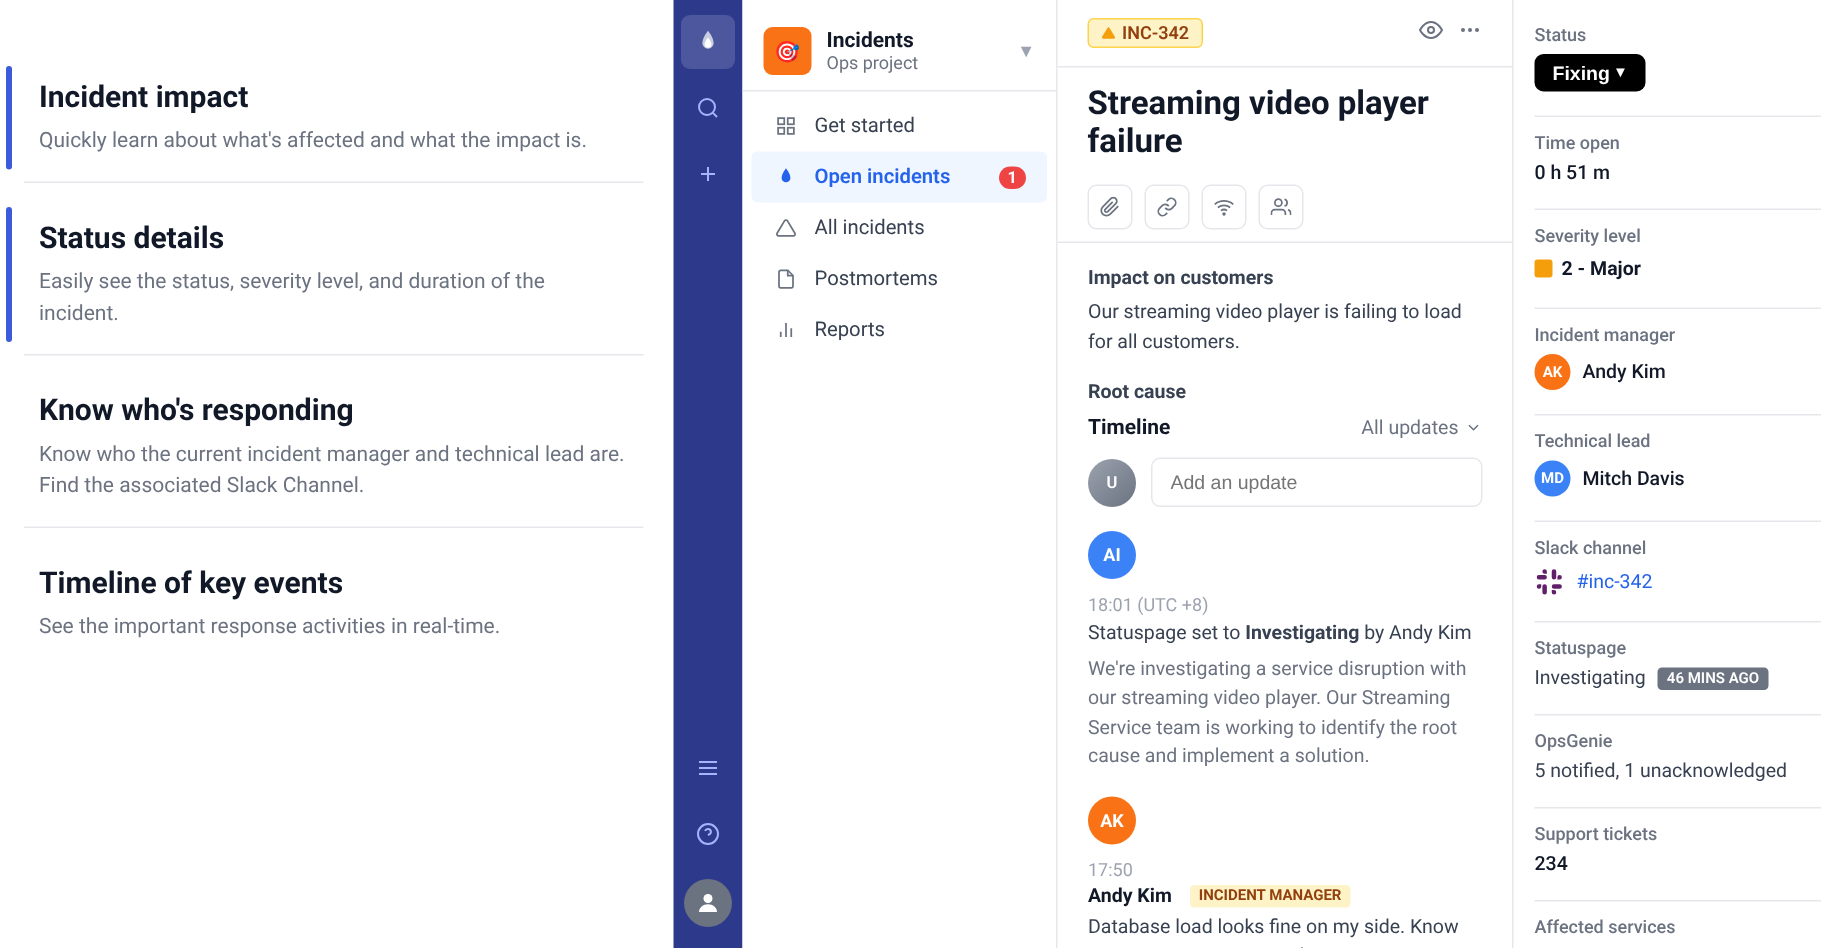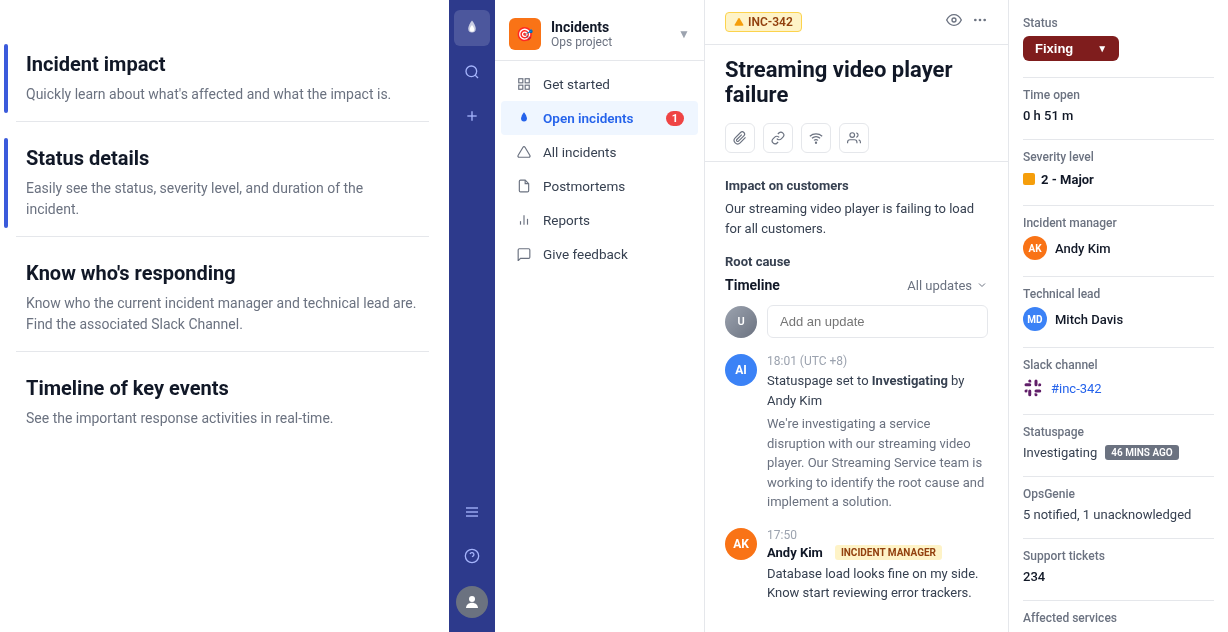--- a/index.html
+++ b/index.html
@@ -43,37 +43,37 @@
     .section-text { font-size: 13px; color: #374151; margin-bottom: 16px; line-height: 1.5; }
 
     .timeline-header { display: flex; align-items: center; margin-bottom: 12px; margin-top: 8px; }
     .timeline-title { font-size: 14px; font-weight: 700; color: #111827; }
     .timeline-filter { margin-left: auto; font-size: 13px; color: #6b7280; display: flex; align-items: center; gap: 4px; cursor: pointer; }
 
     .timeline-input-row { display: flex; align-items: center; gap: 10px; margin-bottom: 16px; }
     .timeline-avatar-sm { width: 32px; height: 32px; border-radius: 50%; background: #9ca3af; flex-shrink: 0; }
     .timeline-input { flex: 1; border: 1px solid #e5e7eb; border-radius: 6px; padding: 8px 12px; font-size: 13px; color: #9ca3af; background: #fff; outline: none; }
 
-    .timeline-event { display: flex; gap: 10px; margin-bottom: 16px; }
+    .timeline-event { display: flex; gap: 10px; margin-bottom: 16px; flex-direction: column; }
     .event-avatar { width: 32px; height: 32px; border-radius: 50%; flex-shrink: 0; display: flex; align-items: center; justify-content: center; font-size: 12px; font-weight: 700; color: #fff; }
     .event-avatar.blue { background: #3b82f6; }
     .event-body { flex: 1; }
     .event-time { font-size: 12px; color: #9ca3af; margin-bottom: 3px; }
     .event-text { font-size: 13px; color: #374151; line-height: 1.5; }
     .event-text strong { font-weight: 700; }
     .event-name { font-size: 13px; font-weight: 700; color: #111827; display: inline; }
     .badge-manager { background: #fef3c7; color: #92400e; font-size: 10px; font-weight: 700; padding: 2px 6px; border-radius: 3px; margin-left: 6px; text-transform: uppercase; }
 
     
     .right-panel { width: 220px; background: #fff; border-left: 1px solid #e5e7eb; padding: 16px 14px; overflow-y: auto; flex-shrink: 0; }
     .rp-section { margin-bottom: 16px; }
     .rp-label { font-size: 12px; color: #6b7280; font-weight: 500; margin-bottom: 6px; }
     .rp-value { font-size: 13px; color: #111827; font-weight: 500; }
 
-    .status-btn { background: #7f1d1d; color: #fff; border-radius: 6px; padding: 5px 12px; font-size: 13px; font-weight: 600; display: inline-flex; align-items: center; gap: 24px; cursor: pointer; border: none; }
+    .status-btn { background: #000000; color: #fff; border-radius: 6px; padding: 5px 12px; font-size: 13px; font-weight: 600; display: inline-flex; align-items: center; gap: 2px; cursor: pointer; border: none; }
     .status-btn .chevron { font-size: 10px; }
 
     .severity-badge { display: inline-flex; align-items: center; gap: 6px; font-size: 13px; color: #111827; font-weight: 700; }
     .severity-dot { width: 12px; height: 12px; border-radius: 2px; background: #f59e0b; }
 
     .person-row { display: flex; align-items: center; gap: 8px; }
     .person-avatar { width: 24px; height: 24px; border-radius: 50%; background: #6b7280; font-size: 10px; font-weight: 700; color: #fff; display: flex; align-items: center; justify-content: center; }
     .person-avatar.orange { background: #f97316; }
     .person-avatar.blue { background: #3b82f6; }
 
@@ -217,28 +217,20 @@
         <svg width="14" height="14" viewBox="0 0 24 24" fill="none" stroke="currentColor" stroke-width="2">
             <line x1="18" y1="20" x2="18" y2="10"></line>
             <line x1="12" y1="20" x2="12" y2="4"></line>
             <line x1="6" y1="20" x2="6" y2="14"></line>
           </svg>
       </div>
       <span>Reports</span>
     </div>
 
 
-    <div class="nav-item">
-      <div class="nav-item-icon">
-        <svg width="14" height="14" viewBox="0 0 24 24" fill="none" stroke="currentColor" stroke-width="2">
-            <path d="M22 17.5c0 1-1 2-2 2H6l-4 4V5c0-1 1-2 2-2h16c1 0 2 1 2 2v12.5z"></path>
-          </svg>
-      </div>
-      <span>Give feedback</span>
-    </div>
   </div>
 
   <div class="main-area">
 
     <div class="incident-header">
       <div class="incident-id-badge">
         <svg width="10" height="10" viewBox="0 0 24 24" fill="#f59e0b">
             <path d="M10.29 3.86L1.82 18a2 2 0 001.71 3h16.94a2 2 0 001.71-3L13.71 3.86a2 2 0 00-3.42 0z"></path>
           </svg>
         <span>INC-342</span>

